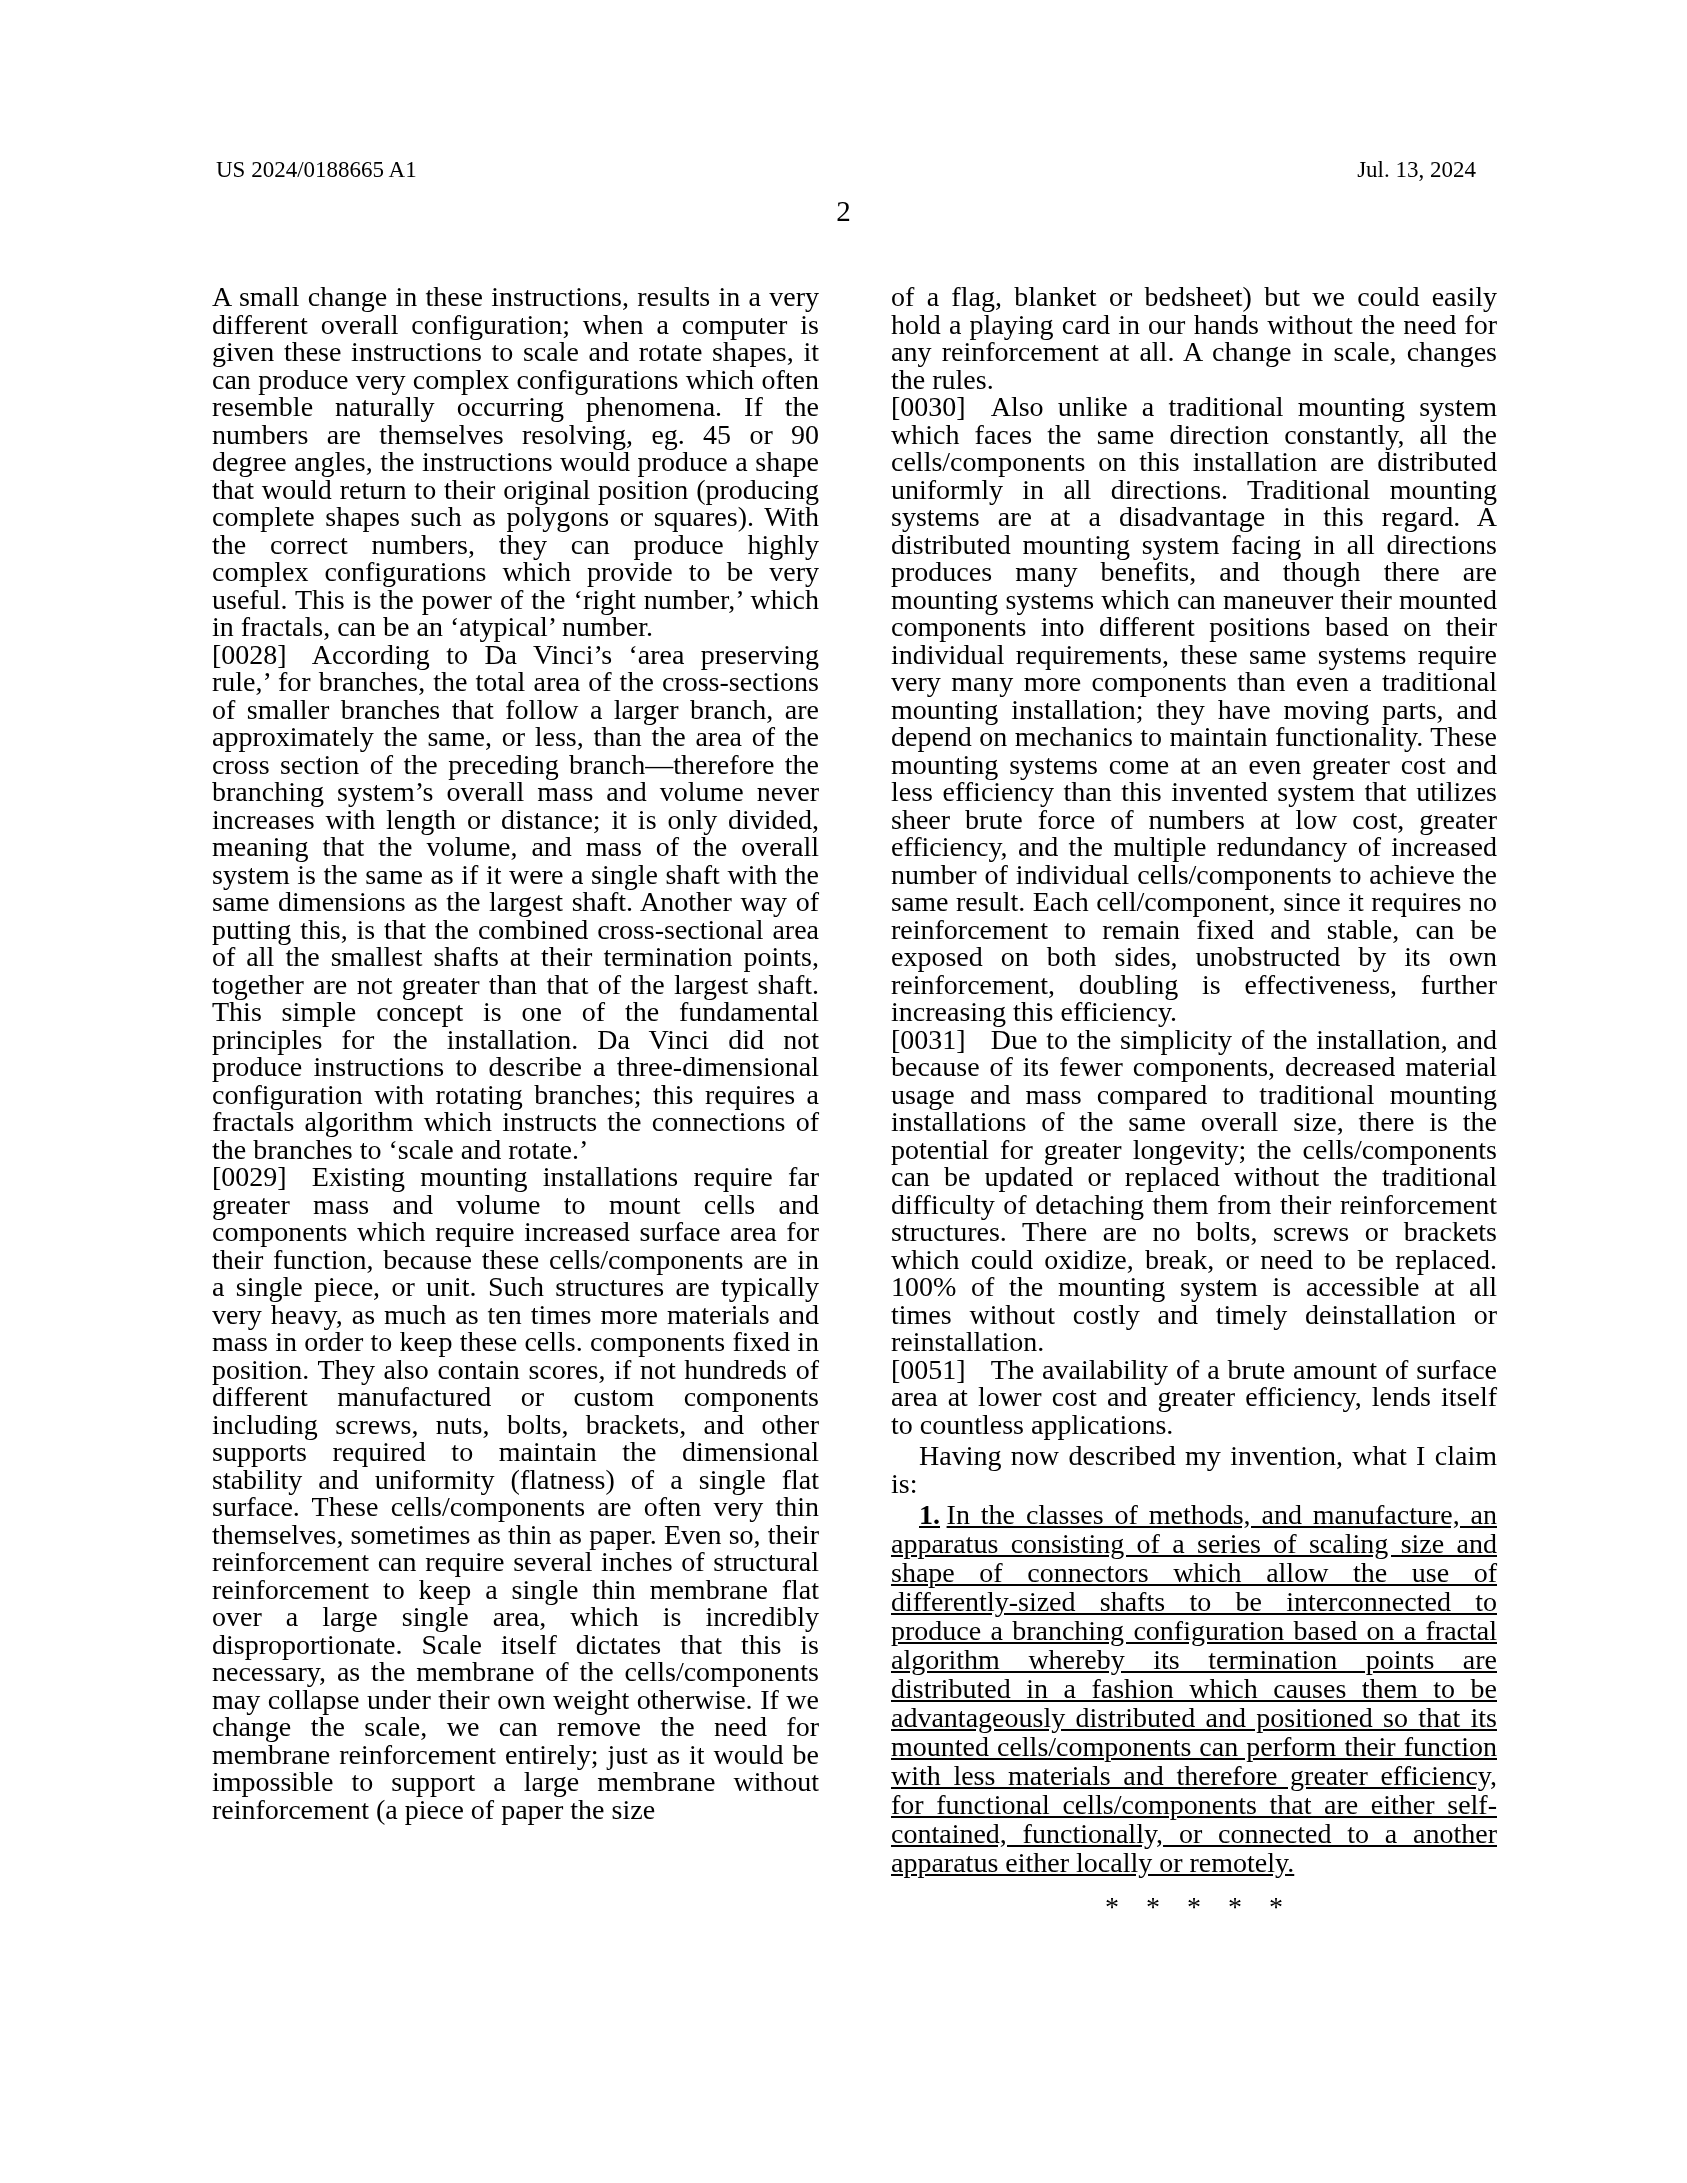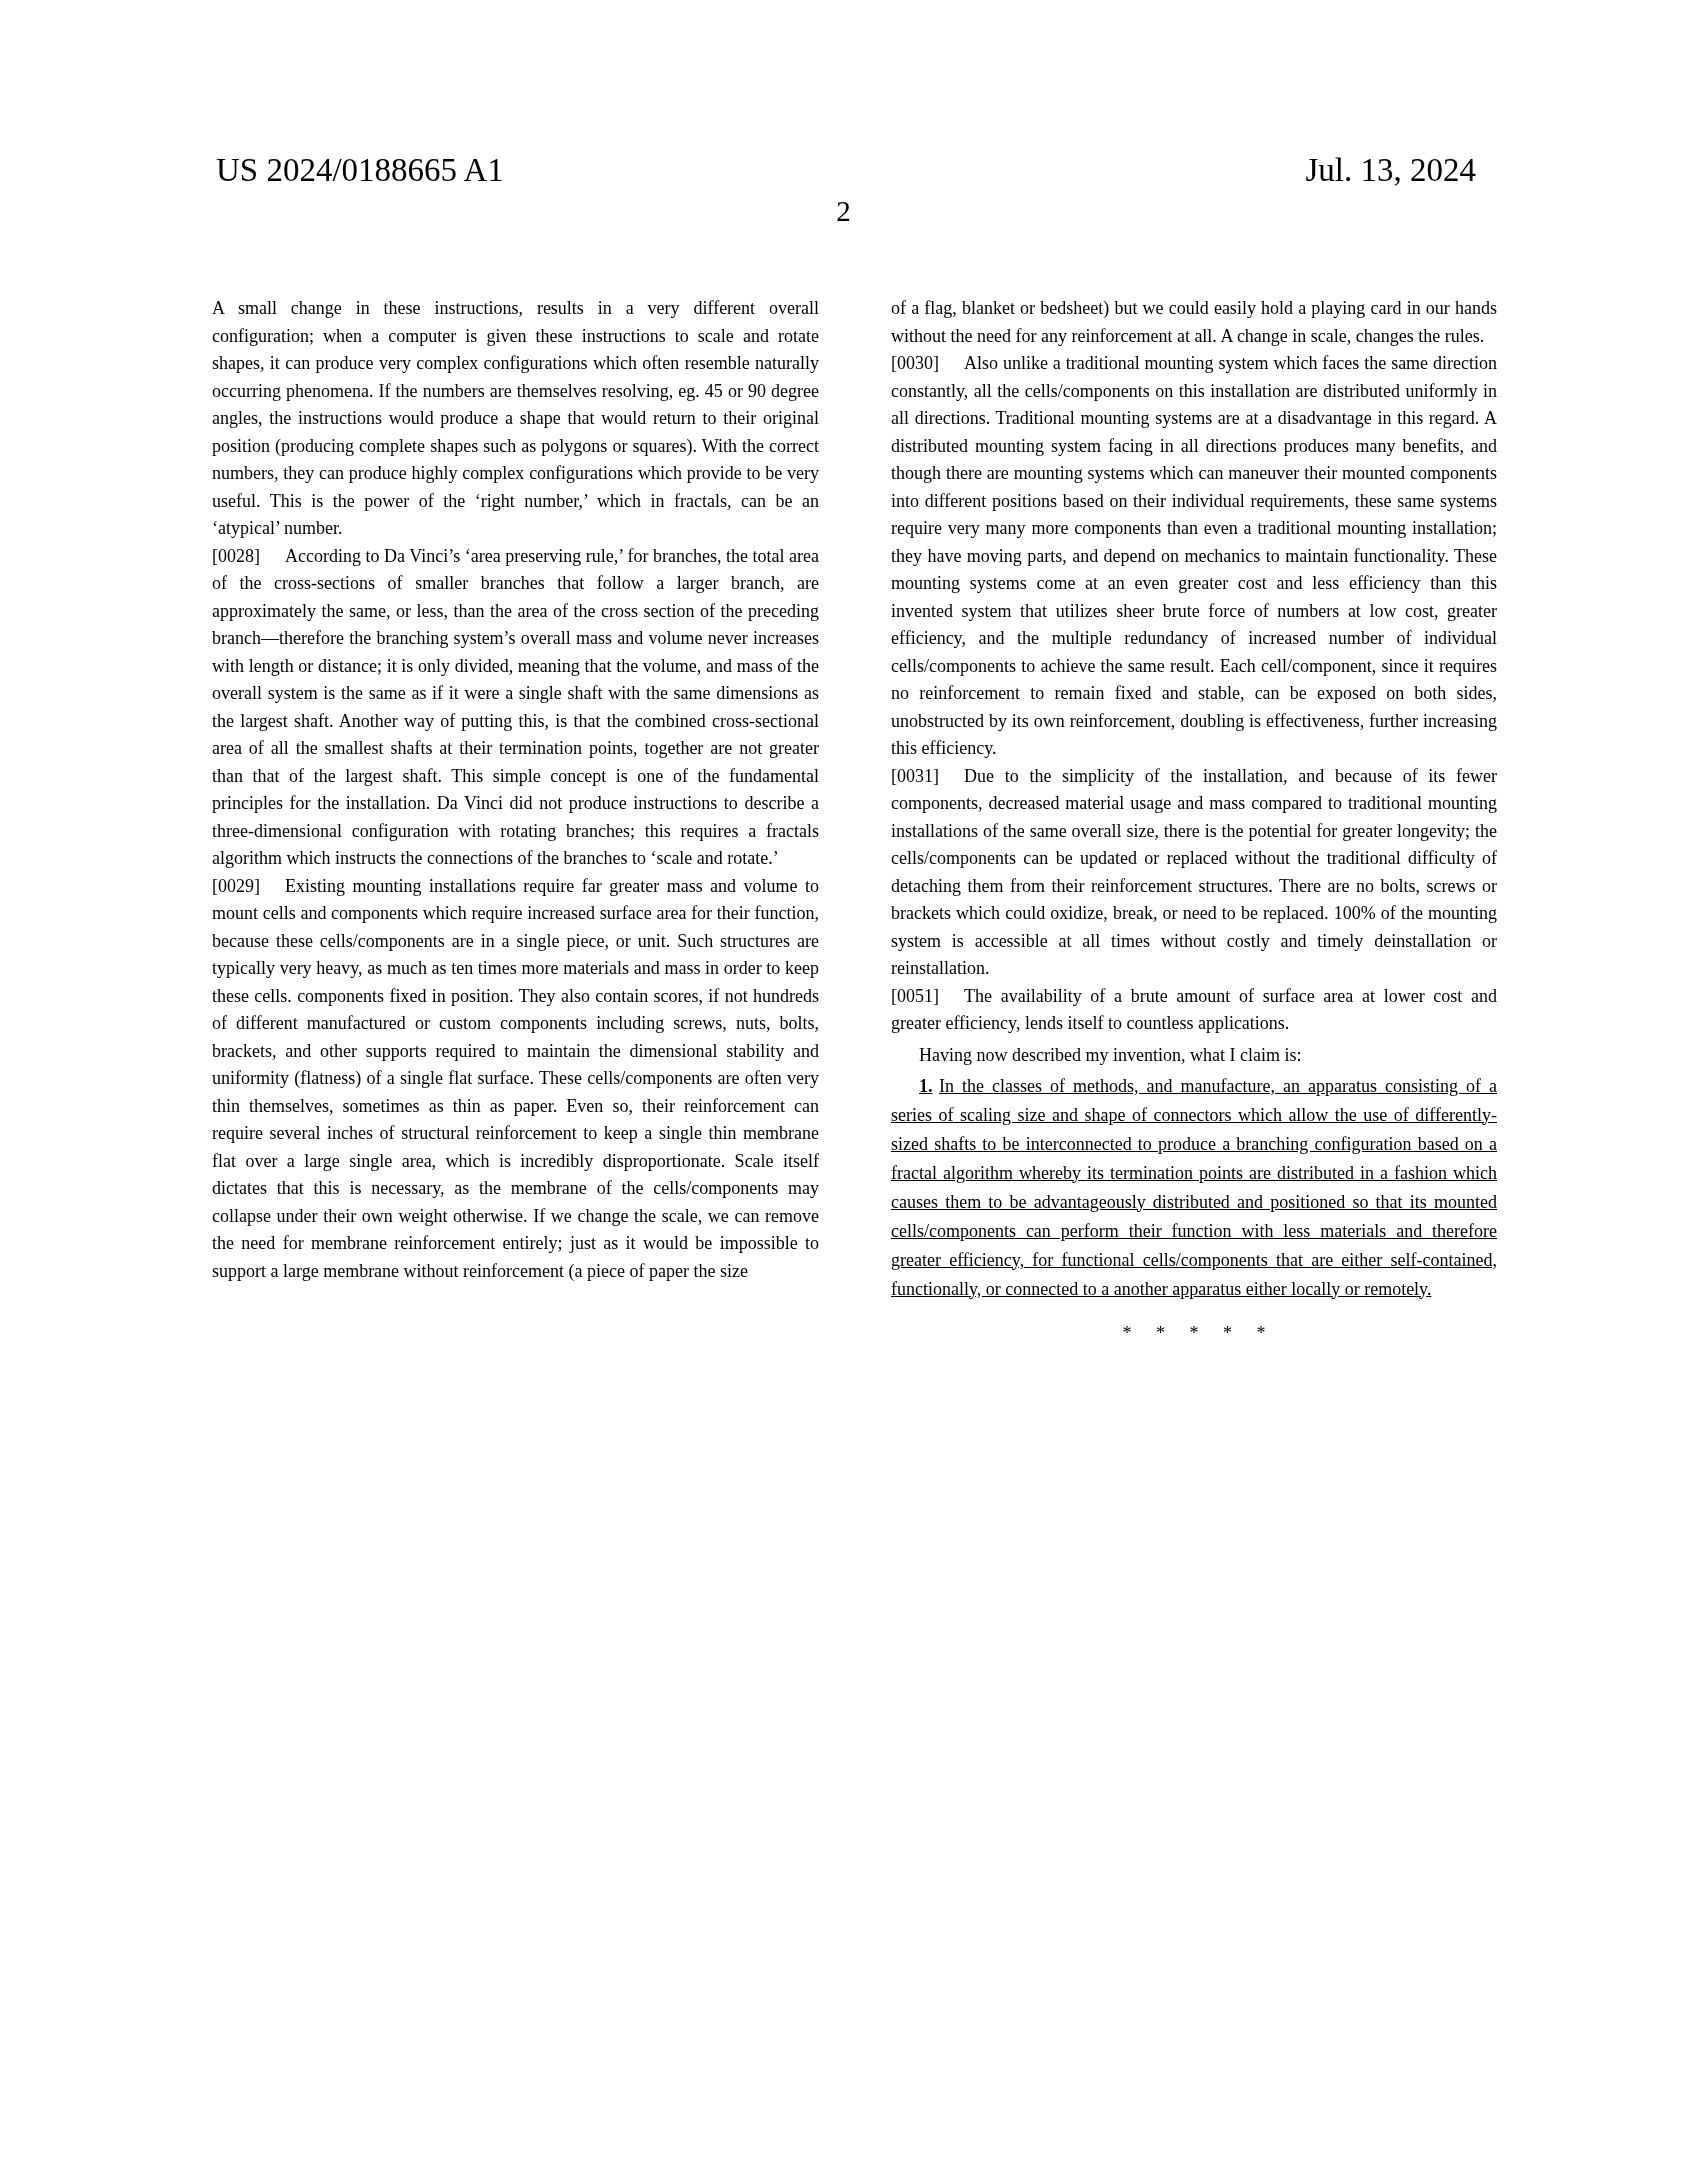--- a/index.html
+++ b/index.html
@@ -17,38 +17,38 @@
     overflow: hidden;
   }
   
   .header-row {
     position: absolute;
     top: 152px;
     left: 216px;
     width: 1260px; 
     display: flex;
     justify-content: space-between;
-    font-size: 33px;
+    font-size: 23px;
     line-height: 36px;
     white-space: nowrap;
   }
   .page-num {
     position: absolute;
     top: 195px;
     left: 0;
     width: 1687px;
     text-align: center;
     font-size: 29px;
     line-height: 32px;
   }
   
   .col {
     position: absolute;
-    top: 295px;
-    font-size: 18px;
+    top: 283px;
+    font-size: 28px;
     line-height: 27.5px;
     text-align: justify;
     text-justify: inter-word;
     -webkit-hyphens: auto;
     hyphens: auto;
   }
   .col-left  { left: 212px;  width: 607px; }
   .col-right { left: 867px; width: 606px; margin-left: 24px; }
   .col p { margin: 0; padding: 0; }
   .para-tag {

